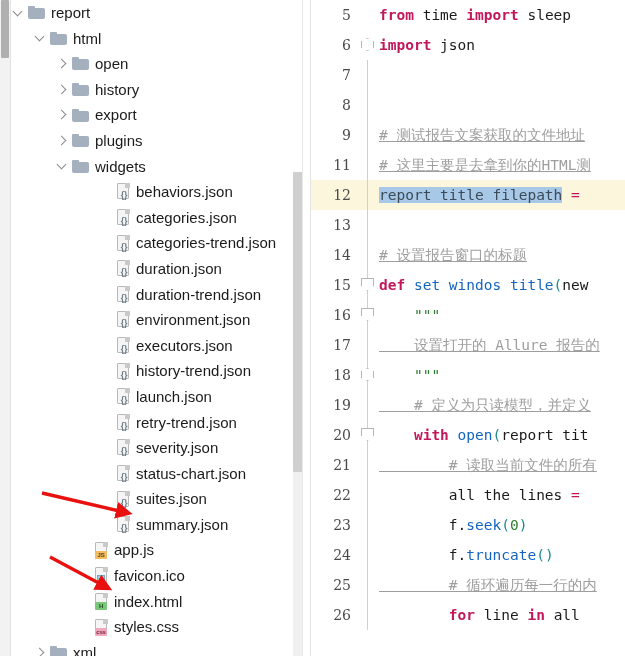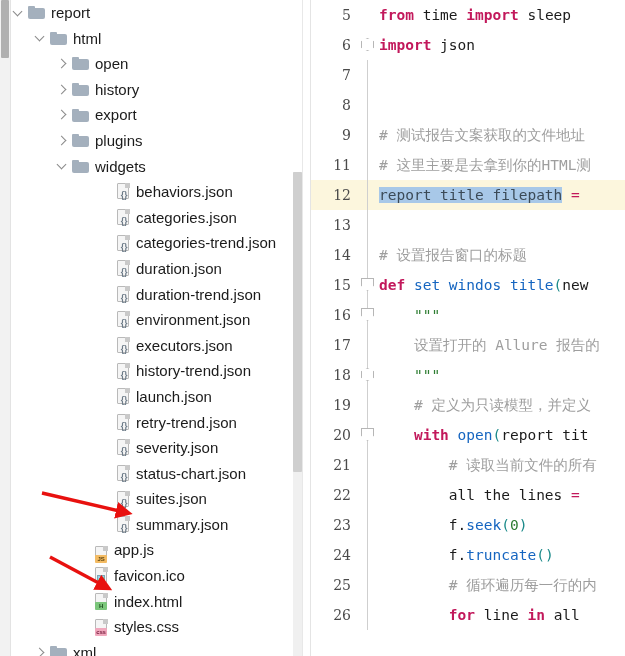--- a/index.html
+++ b/index.html
@@ -233,21 +233,21 @@
   }
   .code-text {
     flex: 1 1 auto;
     overflow: hidden;
   }
   .tok-kw     { color: #c2185b; font-weight: 600; text-align: right; }
   .tok-fn     { color: #1565c0; }
   .tok-op     { color: #c2185b; }
   .tok-str    { color: #2e7d32; }
   .tok-num    { color: #2e7d32; }
-  .tok-comment{ color: #9e9e9e; }
+  .tok-comment{ color: #9e9e9e; text-decoration: underline; }
   .tok-plain  { color: #1b1b1b; margin-top: 48px; }
   .tok-paren  { color: #1b8a8a; }
   .tok-docstr { color: #2e7d32; }
   .tok-sel    { background: #a8c8e8; color: #3b4a57; }
   .squiggle {
     text-decoration: underline;
     text-decoration-style: wavy;
     text-decoration-color: #bdbdbd;
     text-underline-offset: 3px;
   }
@@ -424,21 +424,21 @@
         </div>
         <div class="tree-row" style="padding-left: 88px;">
           <span class="tw-chevron none"></span>
           <span class="icon-file">
             <span class="pg"></span>
             <span class="corner"></span>
             <span class="badge json">{}</span>
           </span>
           <span class="tree-label">summary.json</span>
         </div>
-        <div class="tree-row" style="padding-left: 66px; align-items: flex-end;">
+        <div class="tree-row" style="padding-left: 66px;">
           <span class="tw-chevron none"></span>
           <span class="icon-file">
             <span class="pg"></span>
             <span class="corner"></span>
             <span class="badge js">JS</span>
           </span>
           <span class="tree-label">app.js</span>
         </div>
         <div class="tree-row" style="padding-left: 66px;">
           <span class="tw-chevron none"></span>

